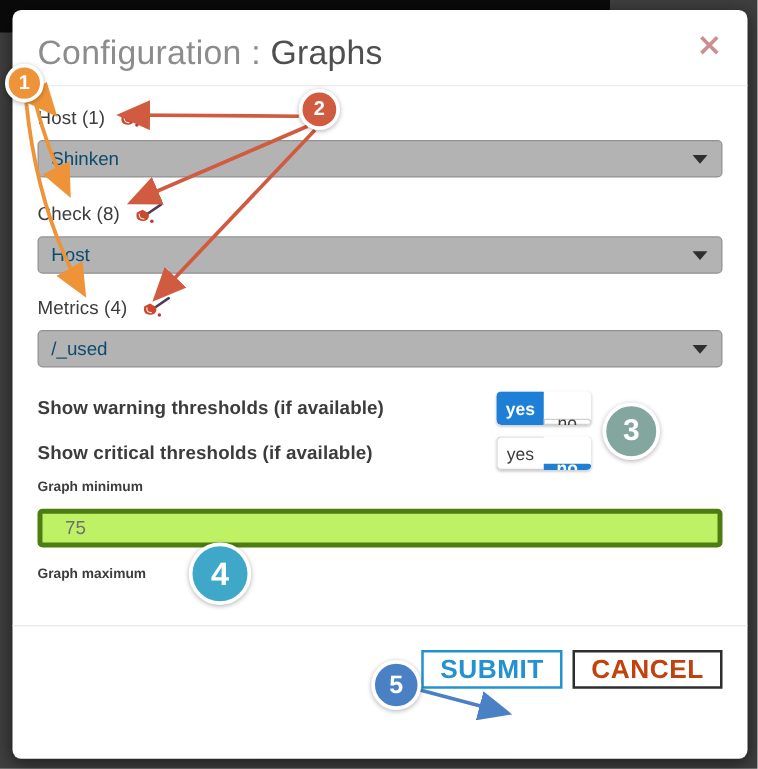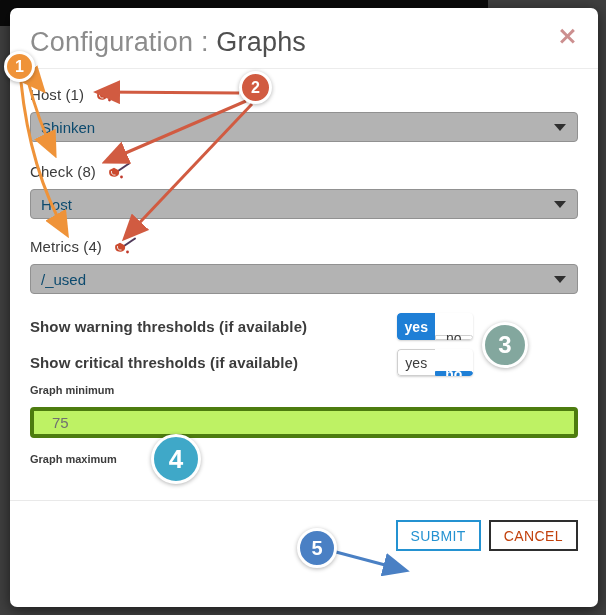--- a/index.html
+++ b/index.html
@@ -78,21 +78,21 @@
   .num-input.max { margin-top:11px; }
 
   .modal-footer {
     margin-top:29px; border-top:1px solid #e9e9e9;
     padding:19px 20px 14px 20px;
     display:flex; justify-content:flex-end; gap:8px;
   }
   .btn {
     height:31px; padding:0 13px; background:#fff;
     display:flex; align-items:center; justify-content:center;
-    font-size:14px; font-weight:400; letter-spacing:.4px; cursor:pointer;
+    font-size:21px; font-weight:700; letter-spacing:.4px; cursor:pointer;
   }
   .btn-submit { border:2px solid #2492d1; color:#2492d1; }
   .btn-cancel { border:2px solid #2e2e2e; color:#c2410c; }
 
   
   .overlay-svg { position:absolute; left:0; top:0; width:606px; height:615px; pointer-events:none; }
   .badge {
     position:absolute; border-radius:50%; color:#fff; font-weight:700;
     display:flex; align-items:center; justify-content:center;
     border:3px solid #fff; box-shadow:0 1px 4px rgba(0,0,0,.3);

